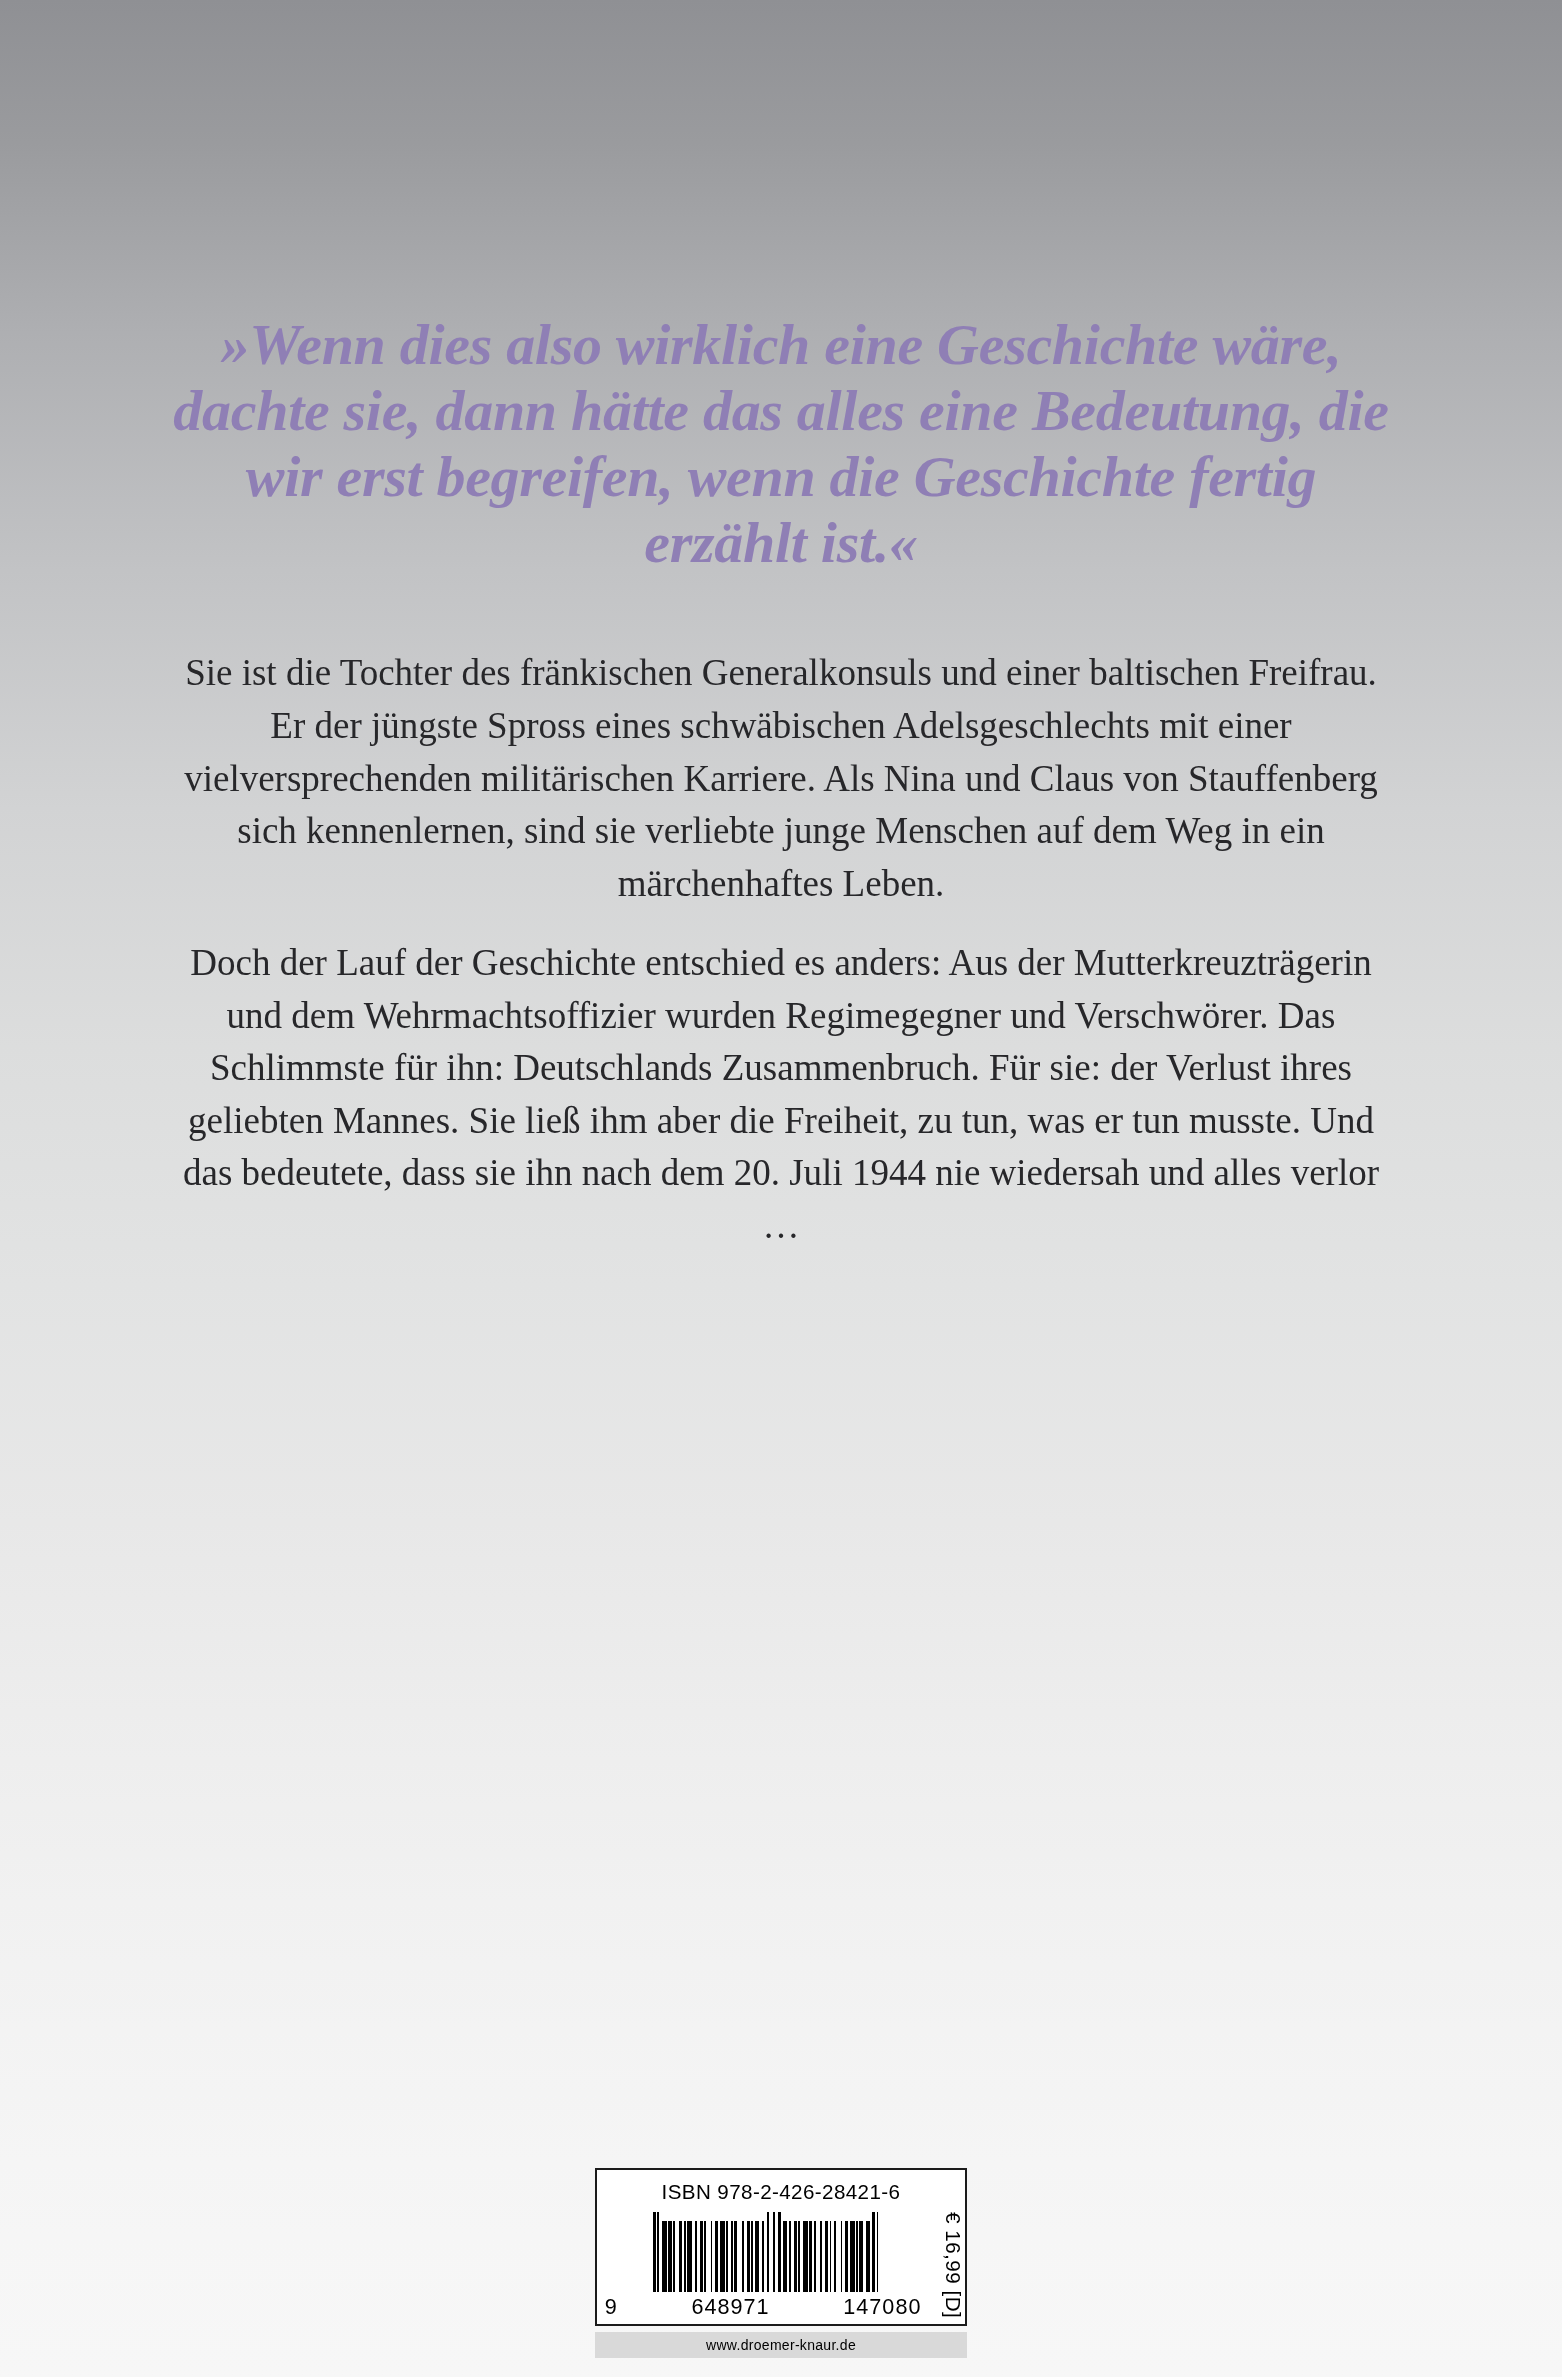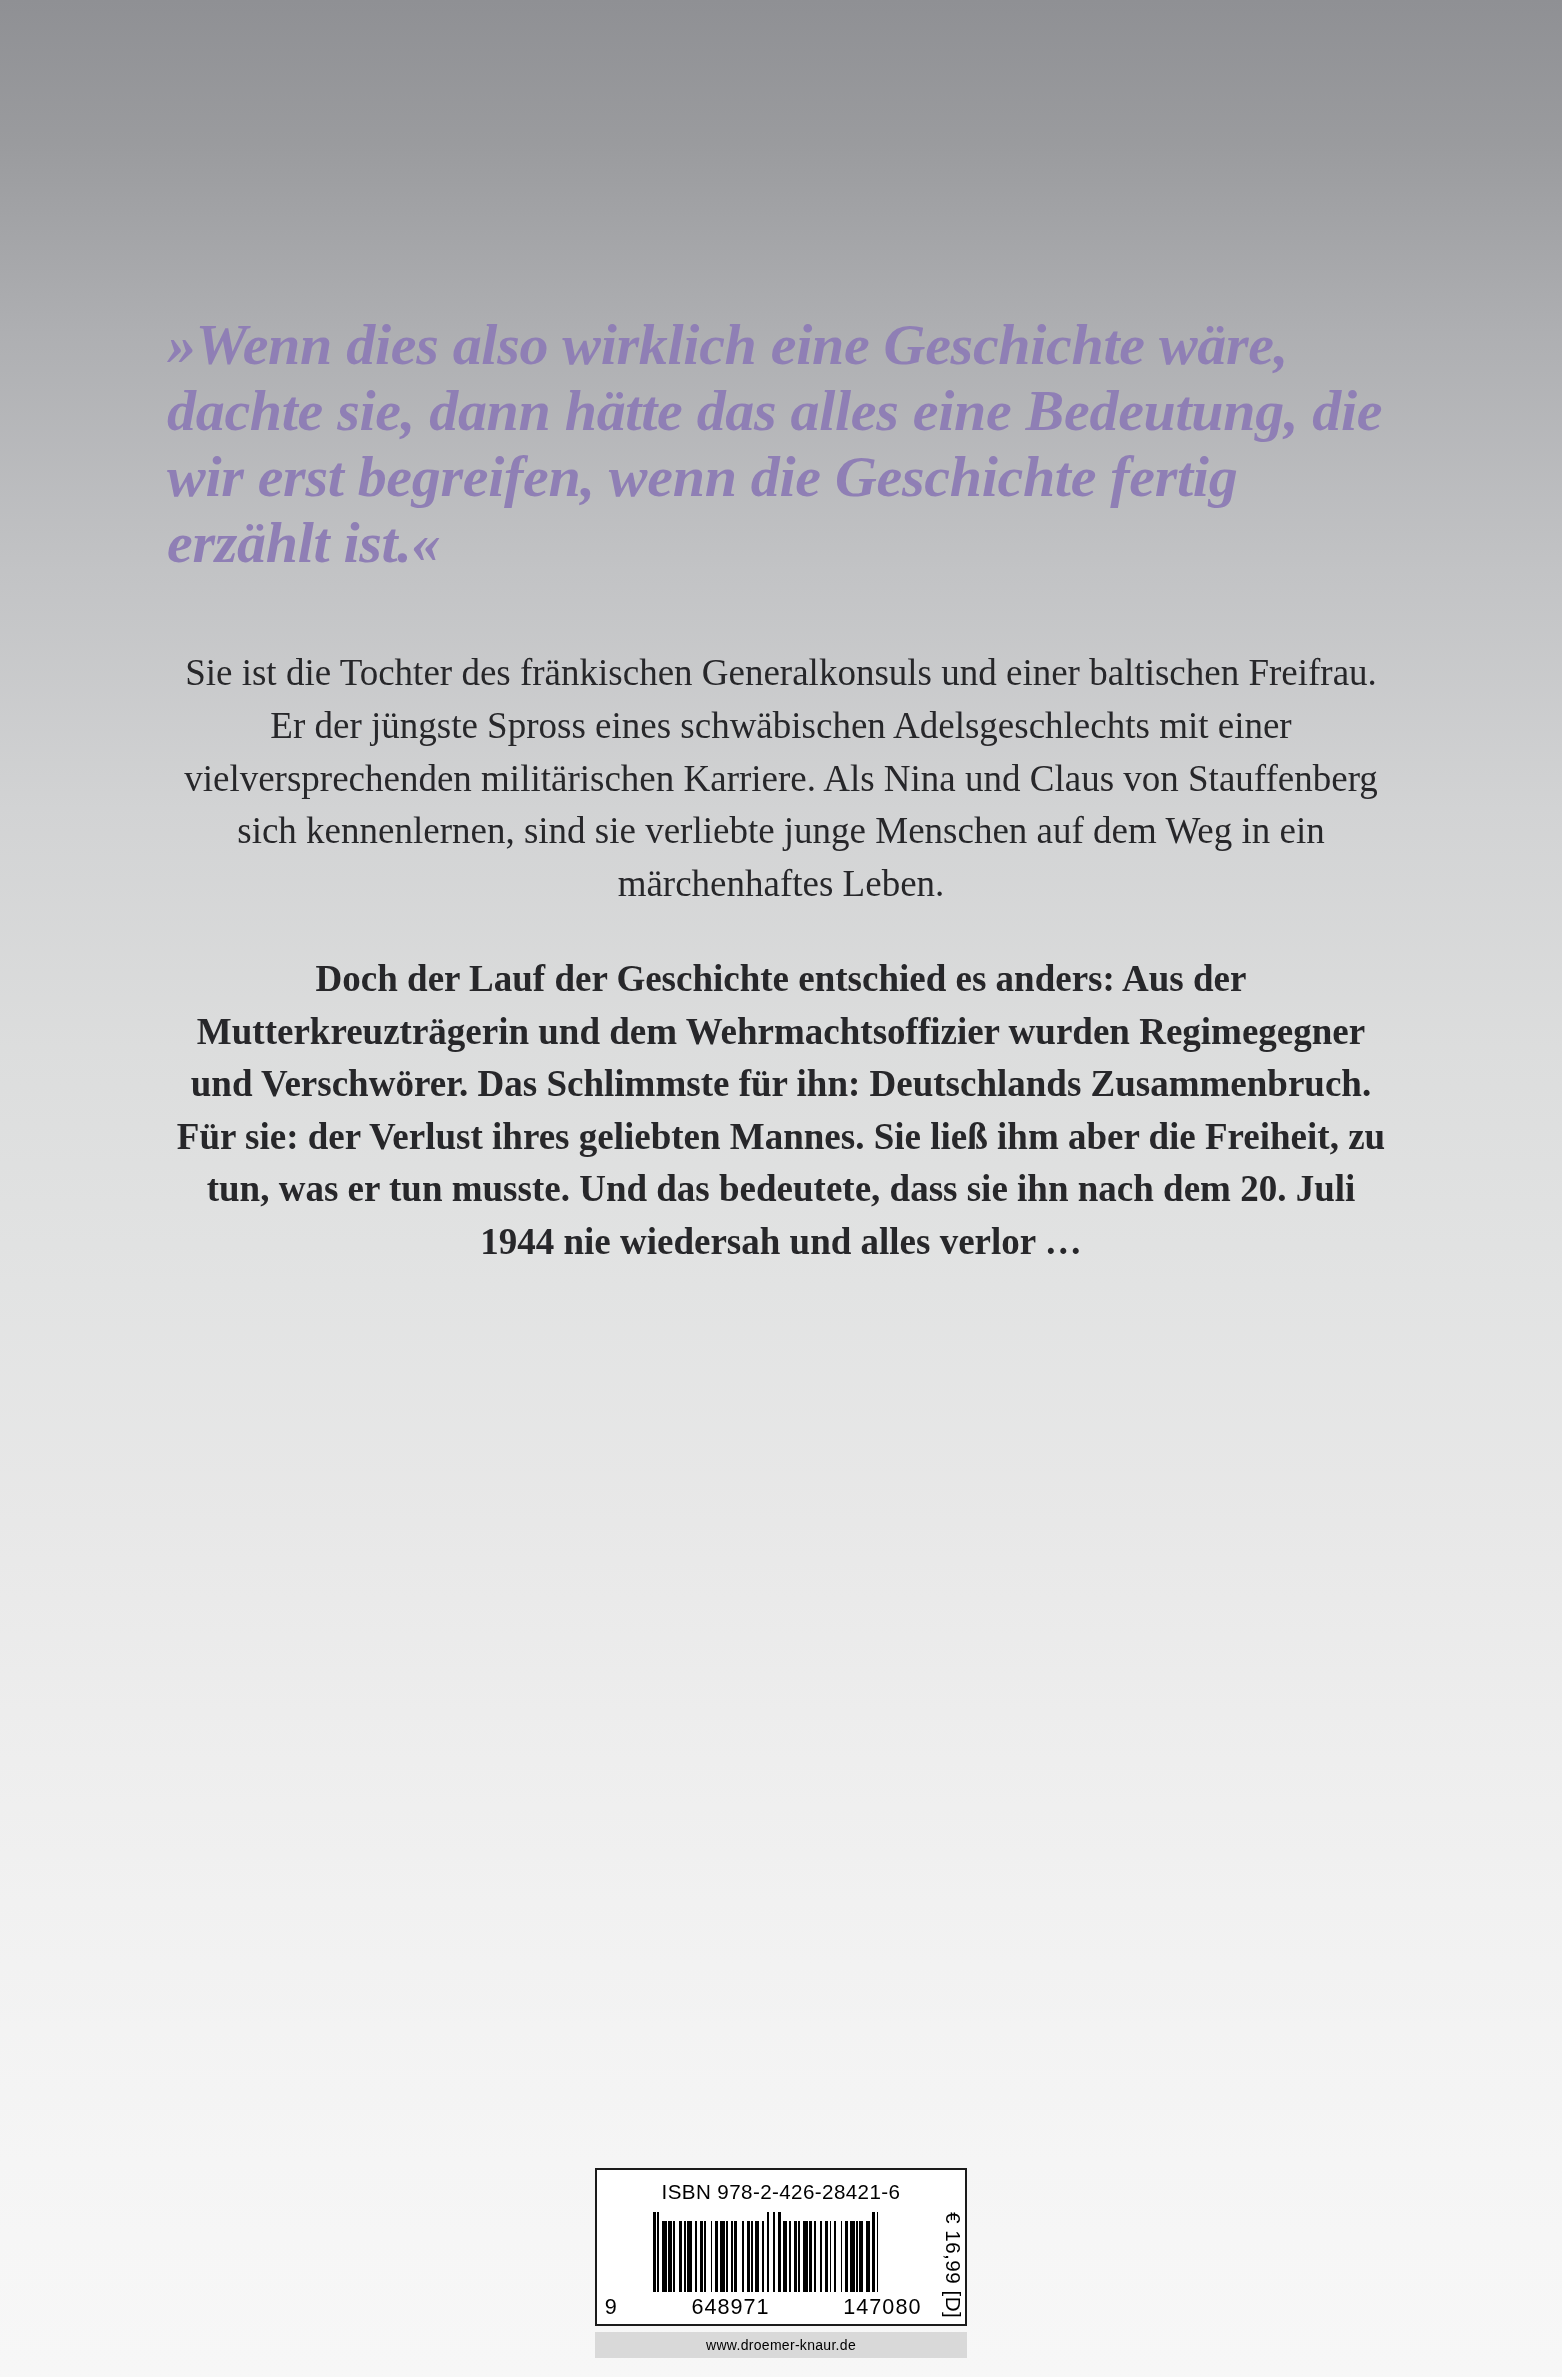--- a/index.html
+++ b/index.html
@@ -37,37 +37,37 @@
   .content {
     position: absolute;
     left: 0;
     top: 0;
     width: 1562px;
     padding: 0 167px;
     box-sizing: border-box;
   }
   .quote {
     margin-top: 312px;
+    text-align: center;
     color: #8f7fb5;
     font-style: italic;
     font-weight: bold;
     font-size: 58px;
     line-height: 1.14;
     letter-spacing: -0.3px;
   }
   .body-block {
     margin-top: 71px;
     text-align: center;
     color: #27272a;
     font-size: 37px;
     line-height: 1.42;
   }
   .body-block.second {
-    margin-top: 43px;
-    font-weight: bold;
+    margin-top: 27px;
   }
   .barcode-area {
     position: absolute;
     left: 50%;
     transform: translateX(-50%);
     bottom: 19.6px;
     width: 372px;
   }
   .isbn-box {
     border: 2.9px solid #1b1b1b;

